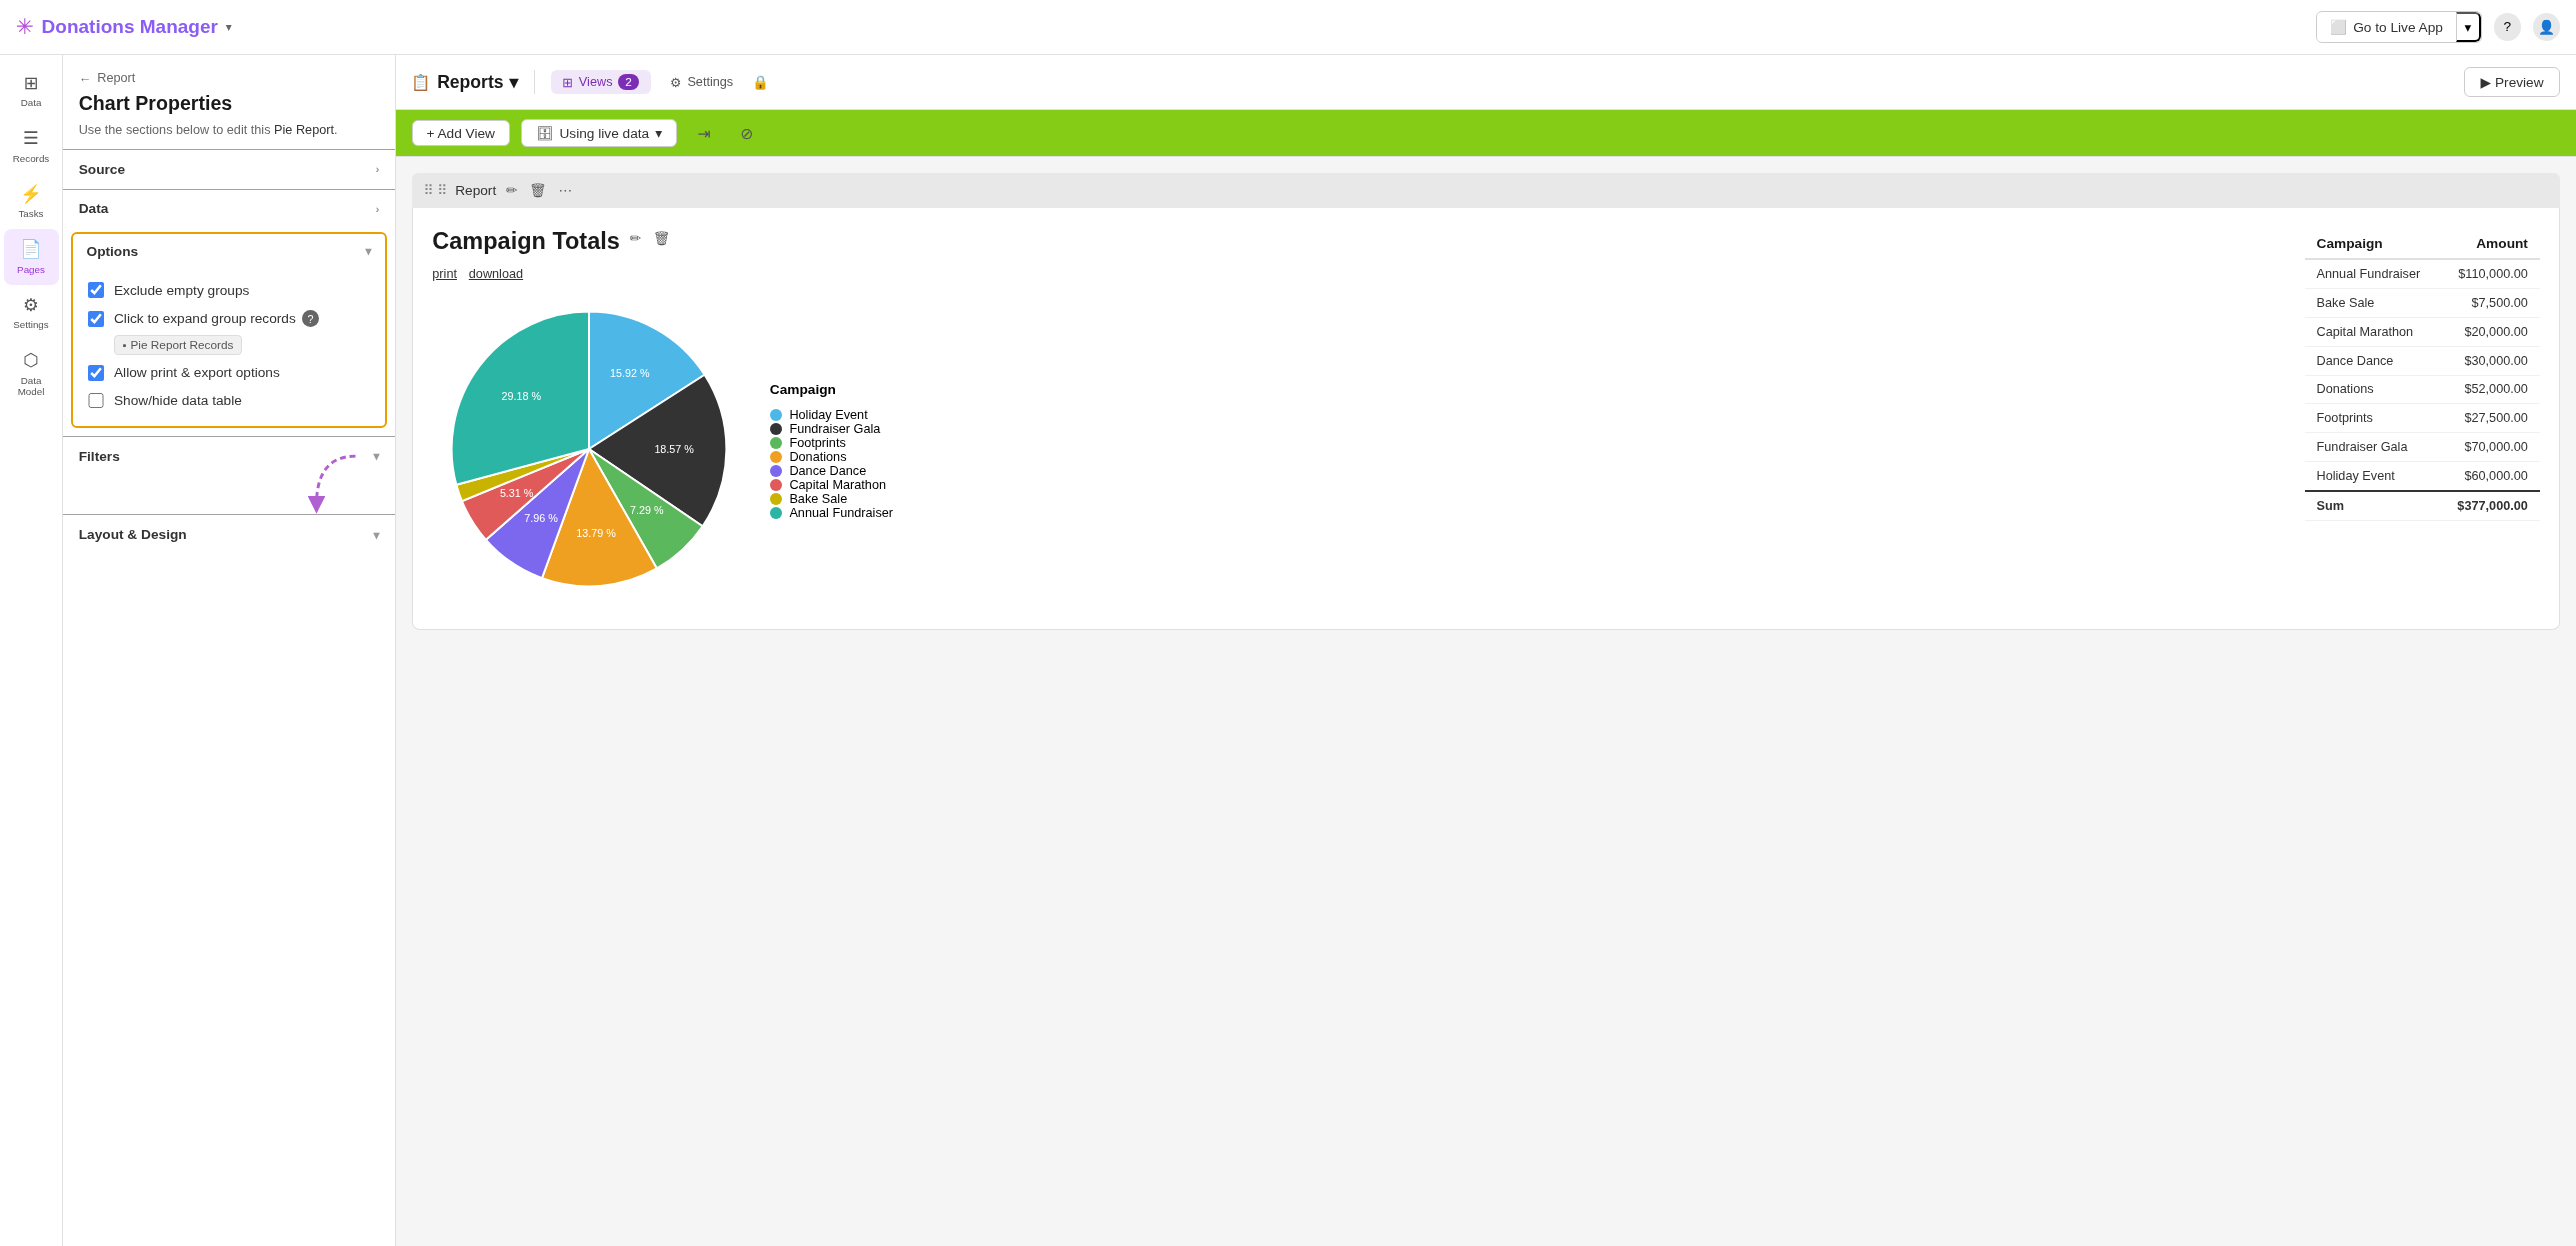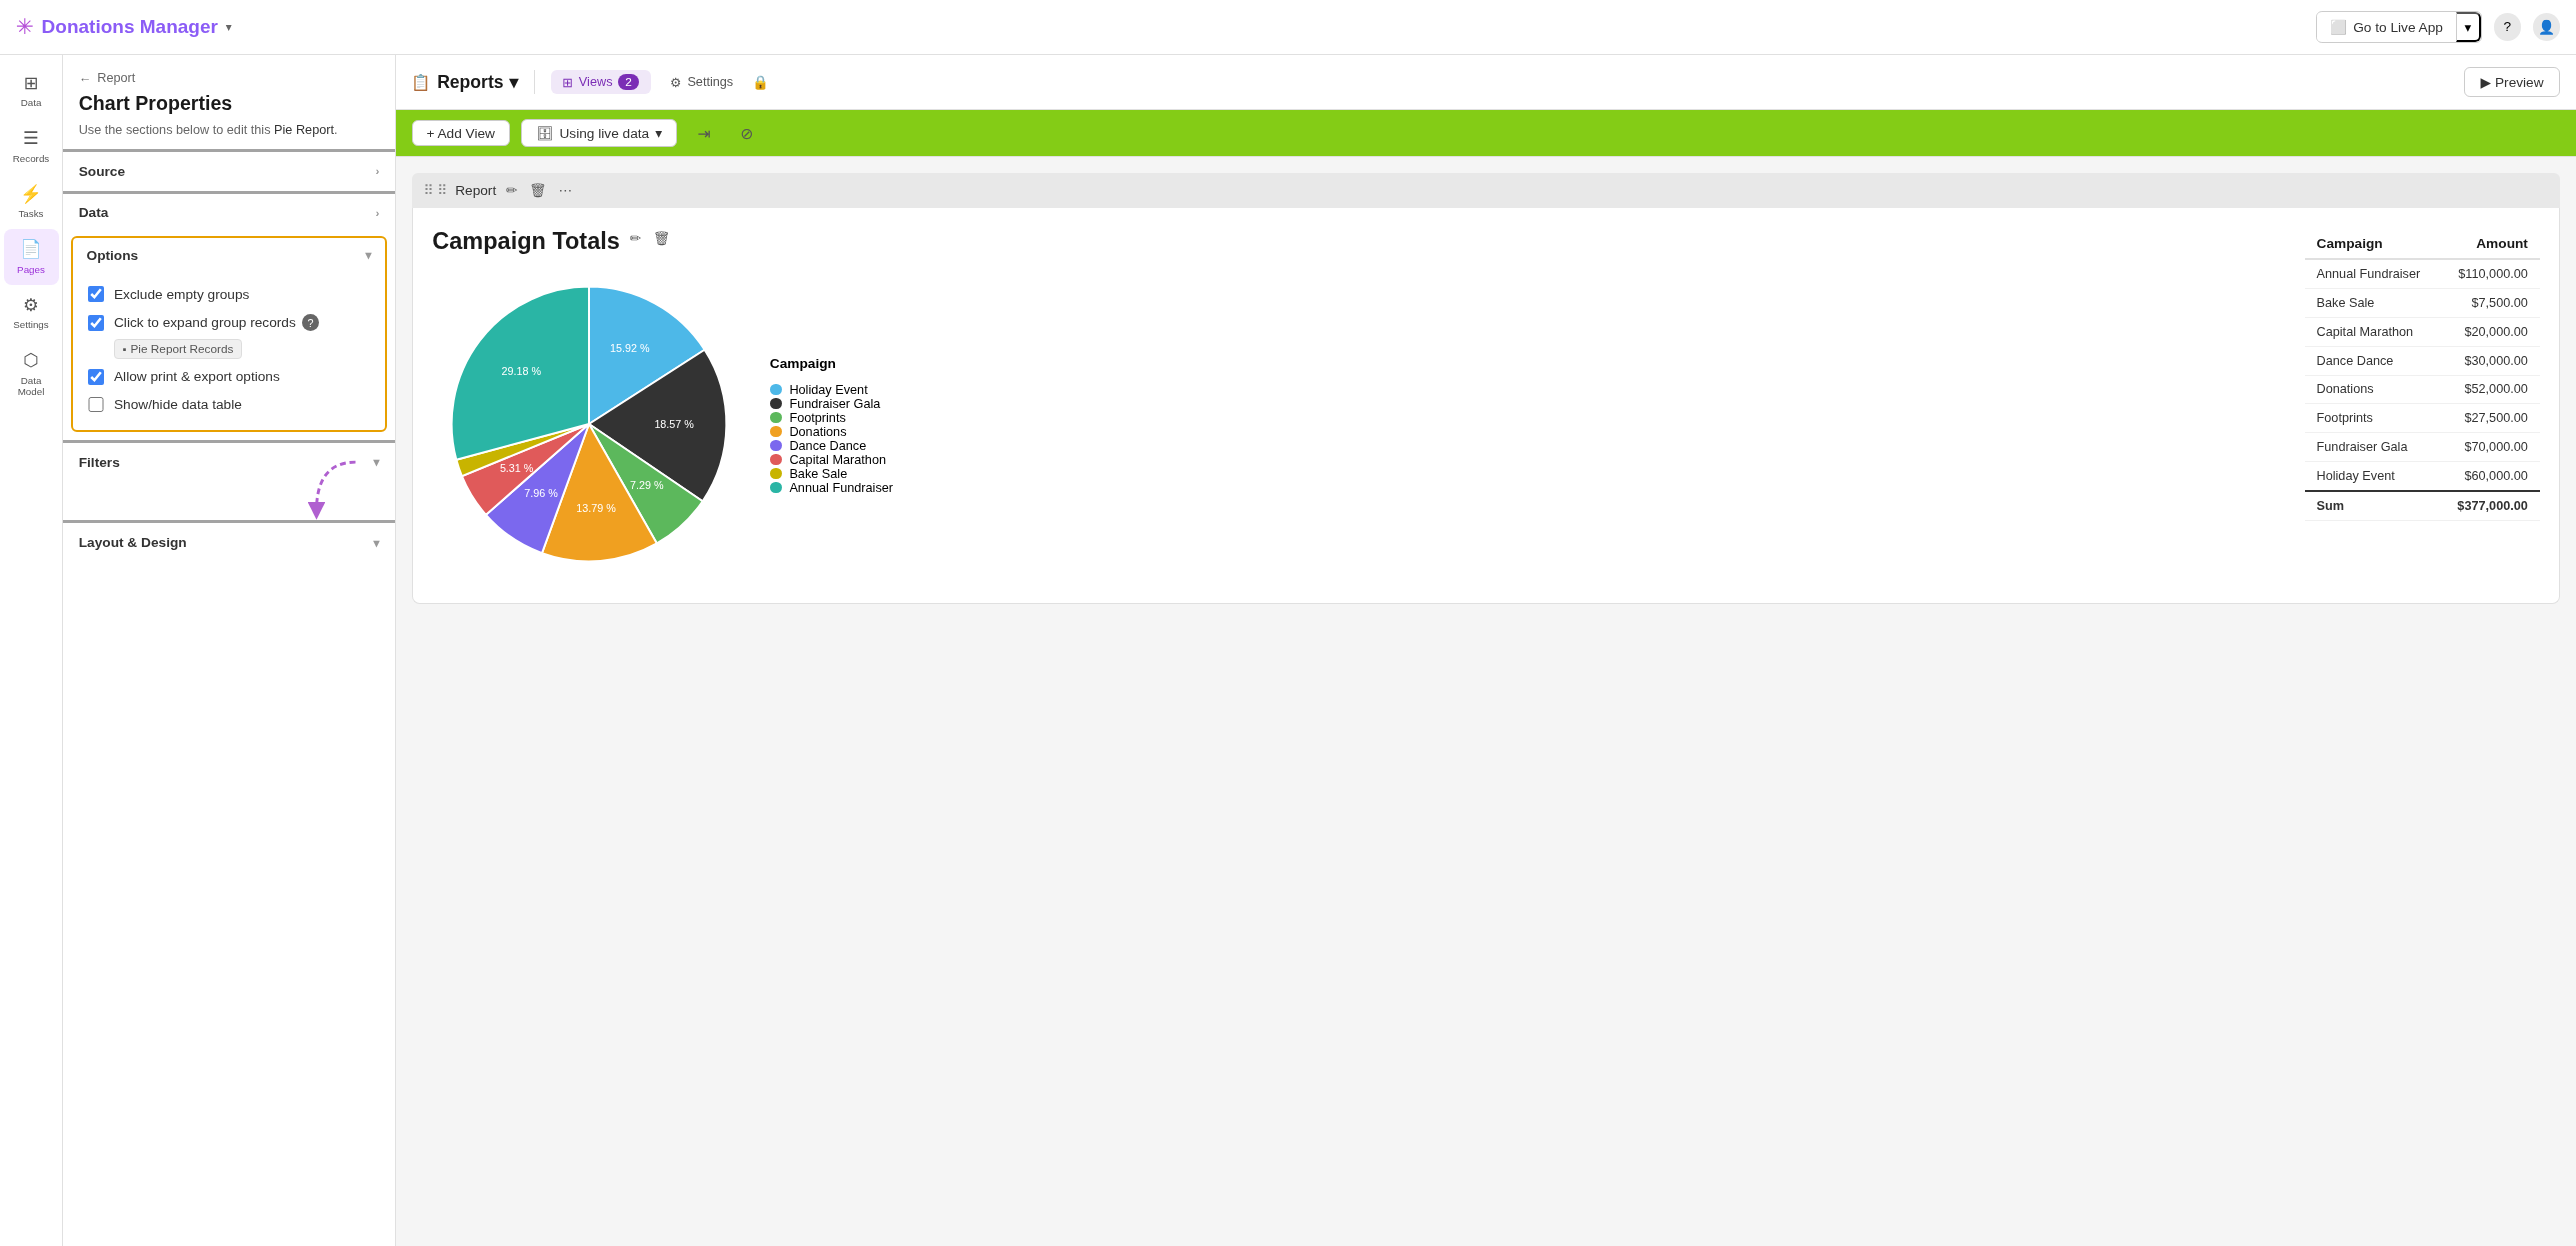--- a/index.html
+++ b/index.html
@@ -57,21 +57,21 @@
     .panel-title {
       padding: 3.9px 15.7px 3.9px; font-size: 19.6px; font-weight: 600; color: #1a1a1a;
     }
     .panel-subtitle {
       padding: 3.9px 15.7px 11.8px; font-size: 12.7px; color: #666;
     }
     .panel-subtitle em { font-style: normal; font-weight: 500; color: #333; }
 
     .section-header {
       display: flex; align-items: center; justify-content: space-between;
-      padding: 11.8px 15.7px; border-top: 3px solid #a3a3a3; cursor: pointer;
+      padding: 11.8px 15.7px; border-top: 1px solid #a3a3a3; cursor: pointer;
       font-weight: 600; color: #333; font-size: 13.7px;
     }
     .section-chevron { font-size: 11.8px; color: #999; }
 
     
     .options-section {
       border: 2px solid #e8a000; border-radius: 5.9px; margin: 3.9px 7.8px;
     }
     .options-section .section-header {
       border-top: none; padding: 9.8px 13.7px;
@@ -415,20 +415,24 @@
 
       <div class="chart-container">
         <div class="chart-main">
 
           <div class="chart-title-area">
             <span class="chart-title">Campaign Totals</span>
             <span class="report-action-icon">✏</span>
             <span class="report-action-icon">🗑</span>
           </div>
 
+          <div class="chart-actions">
+            <a class="chart-link">print</a>
+            <a class="chart-link">download</a>
+          </div>
 
           <div class="chart-and-legend">
             <div class="pie-area">
               <svg id="pie-svg" width="314" height="314" viewBox="-160 -160 320 320" style="font-size:14px">
               <path d="M 0 0 L 8.572527594031473e-15 -140 A 140 140 0 0 1 117.81150947234286 -75.6336448668717 Z" fill="#4db8e8" stroke="#fff" stroke-width="2"></path>
                   <text x="41.6169422702127" y="-76.17263364278396" text-anchor="middle" dominant-baseline="middle" font-size="11" font-weight="500" fill="#fff">15.92 %</text>
                   <path d="M 0 0 L 117.81150947234286 -75.6336448668717 A 140 140 0 0 1 115.79128039843866 78.69167289929828 Z" fill="#333333" stroke="#fff" stroke-width="2"></path>
                   <text x="86.79256363342381" y="1.1361768955926974" text-anchor="middle" dominant-baseline="middle" font-size="11" font-weight="500" fill="#fff">18.57 %</text>
                   <path d="M 0 0 L 115.79128039843866 78.69167289929828 A 140 140 0 0 1 69.15186132179232 121.72929013073067 Z" fill="#5cb85c" stroke="#fff" stroke-width="2"></path>
                   <text x="58.86425934454852" y="63.79058685901652" text-anchor="middle" dominant-baseline="middle" font-size="11" font-weight="500" fill="#fff">7.29 %</text>

